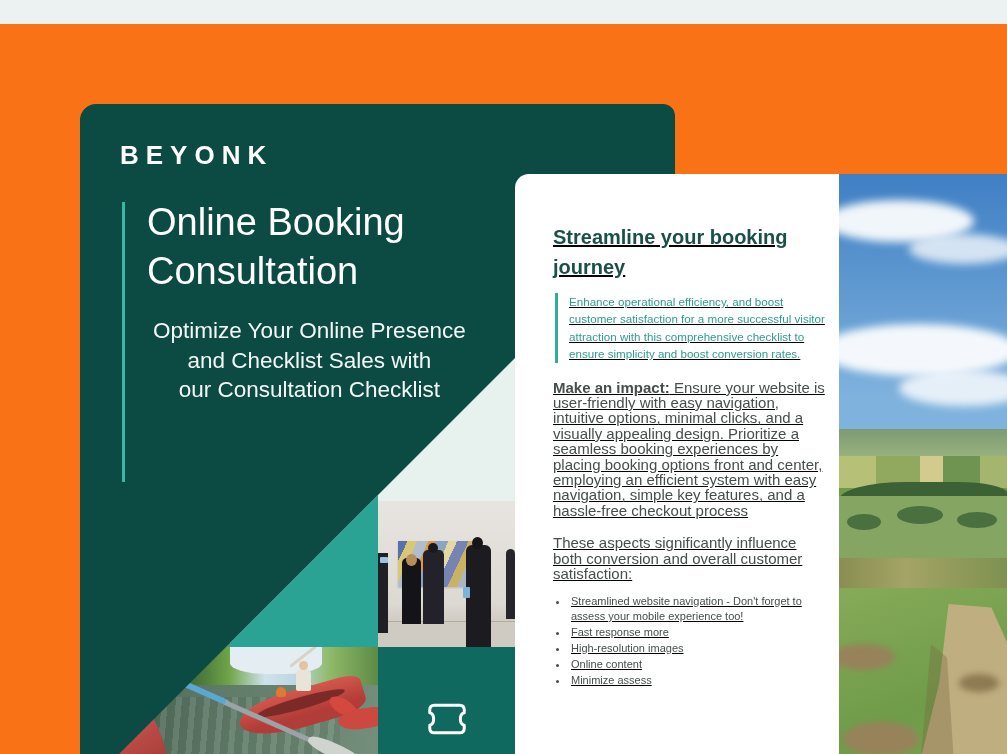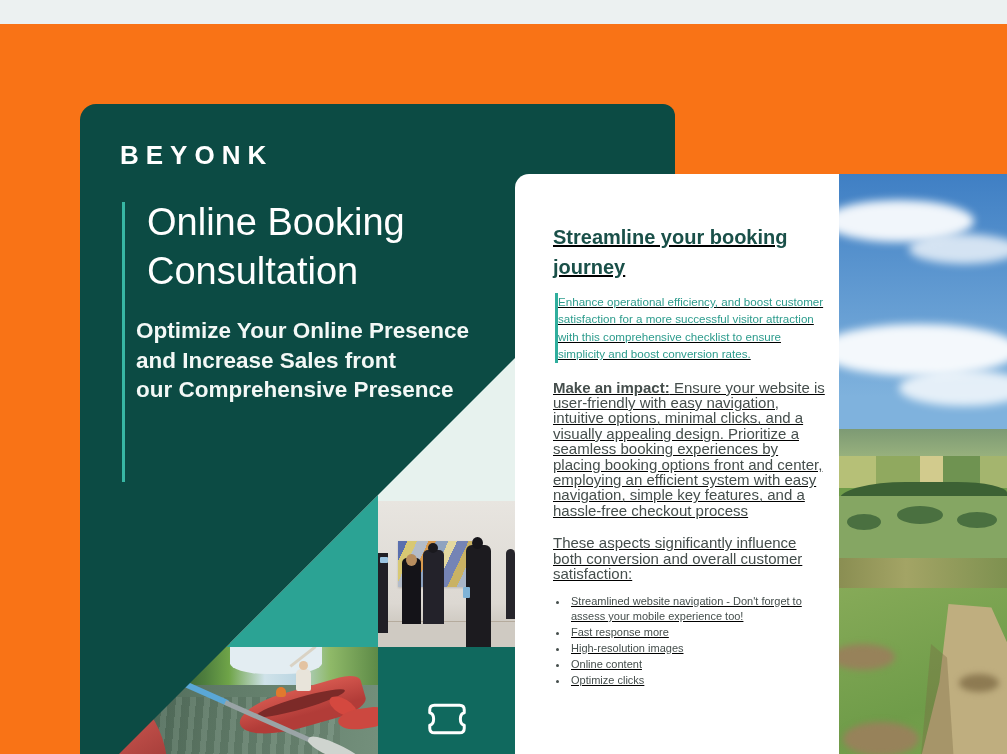--- a/index.html
+++ b/index.html
@@ -17,27 +17,27 @@
   .teal-triangle{position:absolute;left:226px;top:471px;width:152px;height:152px;background:#2ba394;
     clip-path:polygon(100% 0,100% 100%,0 100%);z-index:2;}
 
   
   .card{position:absolute;left:80px;top:80px;width:595px;height:674px;background:#0c4b44;
     border-radius:16px 12px 0 0;z-index:4;
     clip-path:polygon(0 0,595px 0,595px 94px,15px 674px,0 674px);}
   .logo{position:absolute;left:40px;top:36px;color:#ffffff;font-size:26px;font-weight:700;letter-spacing:7px;}
   .accent-bar{position:absolute;left:42px;top:98px;width:3px;height:280px;background:#38b7a4;}
   .hero-title{position:absolute;left:67px;top:94px;color:#ffffff;font-size:38px;line-height:49px;font-weight:400;}
-  .hero-subtitle{position:absolute;left:56px;top:212px;color:#f3f8f6;font-size:22.5px;line-height:29.5px;font-weight:700;}
+  .hero-subtitle{position:absolute;left:73px;top:212px;color:#f3f8f6;font-size:22.5px;line-height:29.5px;font-weight:400;text-align:center;}
 
   
   .page{position:absolute;left:515px;top:150px;width:325px;height:604px;background:#ffffff;
     border-radius:14px 0 0 0;z-index:5;padding:48px 12px 0 38px;text-decoration:underline;}
   .doc-h1{color:#1a5049;font-size:20px;line-height:30px;font-weight:700;width:245px;margin:0;}
-  .doc-quote{margin:11px 0 0 2px;border-left:3px solid #2fae9d;
+  .doc-quote{margin:11px 0 0 2px;border-left:3px solid #2fae9d;padding-left:11px;
     color:#2d9c8d;font-size:11.6px;line-height:17.4px;width:272px;}
   .doc-h2{color:#1a5049;font-size:17px;font-weight:700;margin:33px 0 0 0;}
   .doc-p{color:#454e4c;font-size:15px;line-height:15.4px;margin:17px 0 0 0;width:275px;}
   .doc-p b{font-weight:700;}
   .doc-ul{margin:12px 0 0 0;padding-left:16px;color:#454e4c;font-size:11px;line-height:15.4px;width:262px;}
   .doc-ul li{margin:0 0 0.5px 0;padding-left:2px;}
   .doc-link{color:#22877b;text-decoration:underline;}
 
   
   .gallery{position:absolute;left:378px;top:477px;width:137px;height:146px;z-index:3;overflow:hidden;
@@ -162,36 +162,36 @@
 
   <div class="card">
     <div class="logo">BEYONK</div>
     <div class="accent-bar"></div>
     <div class="hero-title">
       <div>Online Booking</div>
       <div>Consultation</div>
     </div>
     <div class="hero-subtitle">
       <div>Optimize Your Online Presence</div>
-      <div>and Increase Sales front</div>
-      <div>our Comprehensive Presence</div>
+      <div>and Checklist Sales with</div>
+      <div>our Consultation Checklist</div>
     </div>
   </div>
 
   <div class="page">
     <h1 class="doc-h1">Streamline your booking journey</h1>
     <div class="doc-quote">Enhance operational efficiency, and boost customer satisfaction for a more successful visitor attraction with this comprehensive checklist to ensure simplicity and boost conversion rates.</div>
     <p class="doc-p"><b>Make an impact:</b><span> Ensure your website is user-friendly with easy navigation, intuitive options, minimal clicks, and a visually appealing design. Prioritize a seamless booking experiences by placing booking options front and center, employing an efficient system with easy navigation, simple key features, and a hassle-free checkout process</span></p>
     <p class="doc-p">These aspects significantly influence both conversion and overall customer satisfaction:</p>
     <ul class="doc-ul">
       <li>Streamlined website navigation - Don't forget to assess your mobile experience too!</li>
       <li>Fast response more</li>
       <li>High-resolution images</li>
       <li>Online content</li>
-      <li>Optimize clicks</li>
+      <li>Minimize assess</li>
     </ul>
   </div>
 
   <div class="landscape">
     <div class="ls-sky"></div>
     <div class="ls-cloud ls-c1"></div>
     <div class="ls-cloud ls-c2"></div>
     <div class="ls-cloud ls-c3"></div>
     <div class="ls-cloud ls-c4"></div>
     <div class="ls-far"></div>

